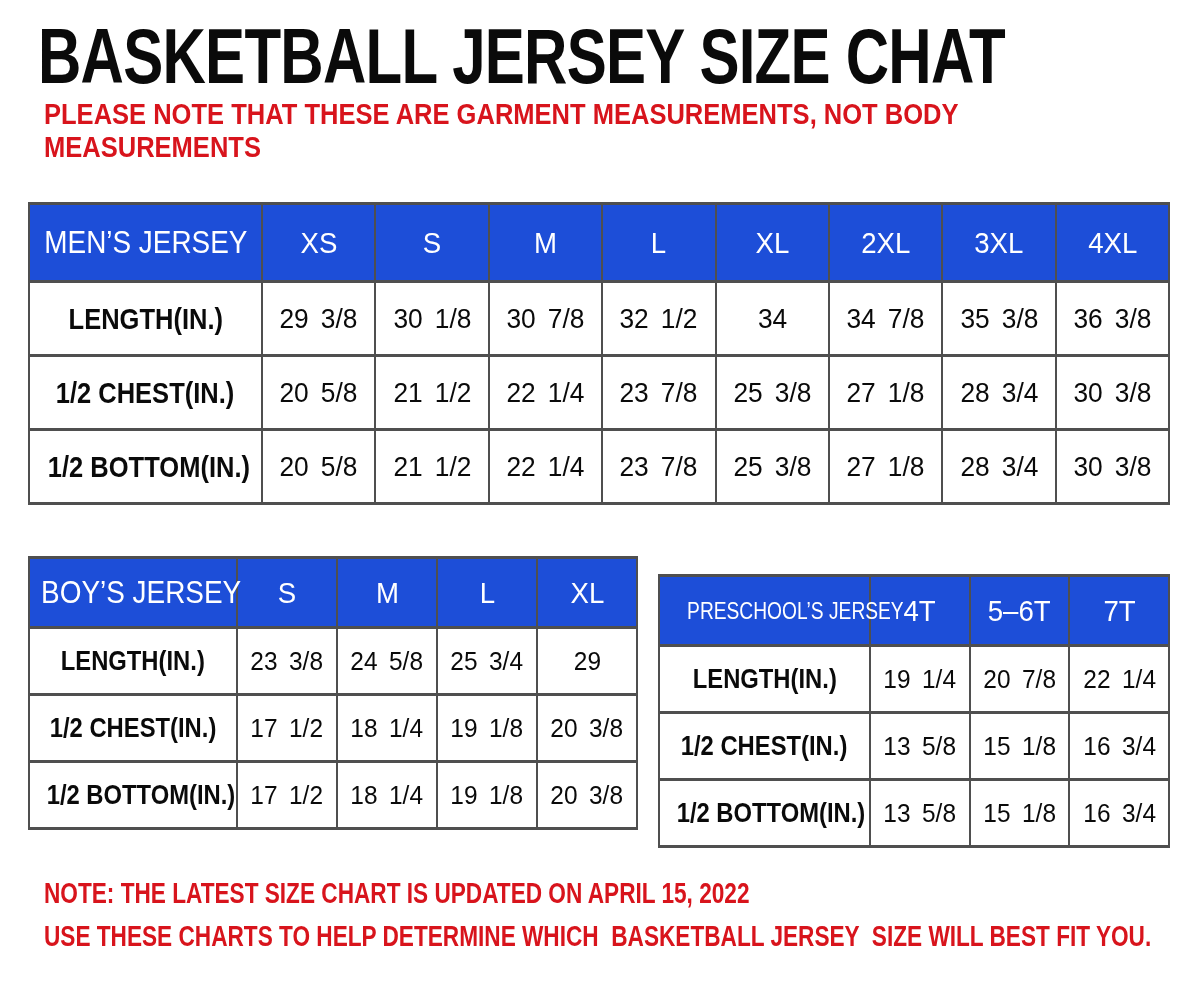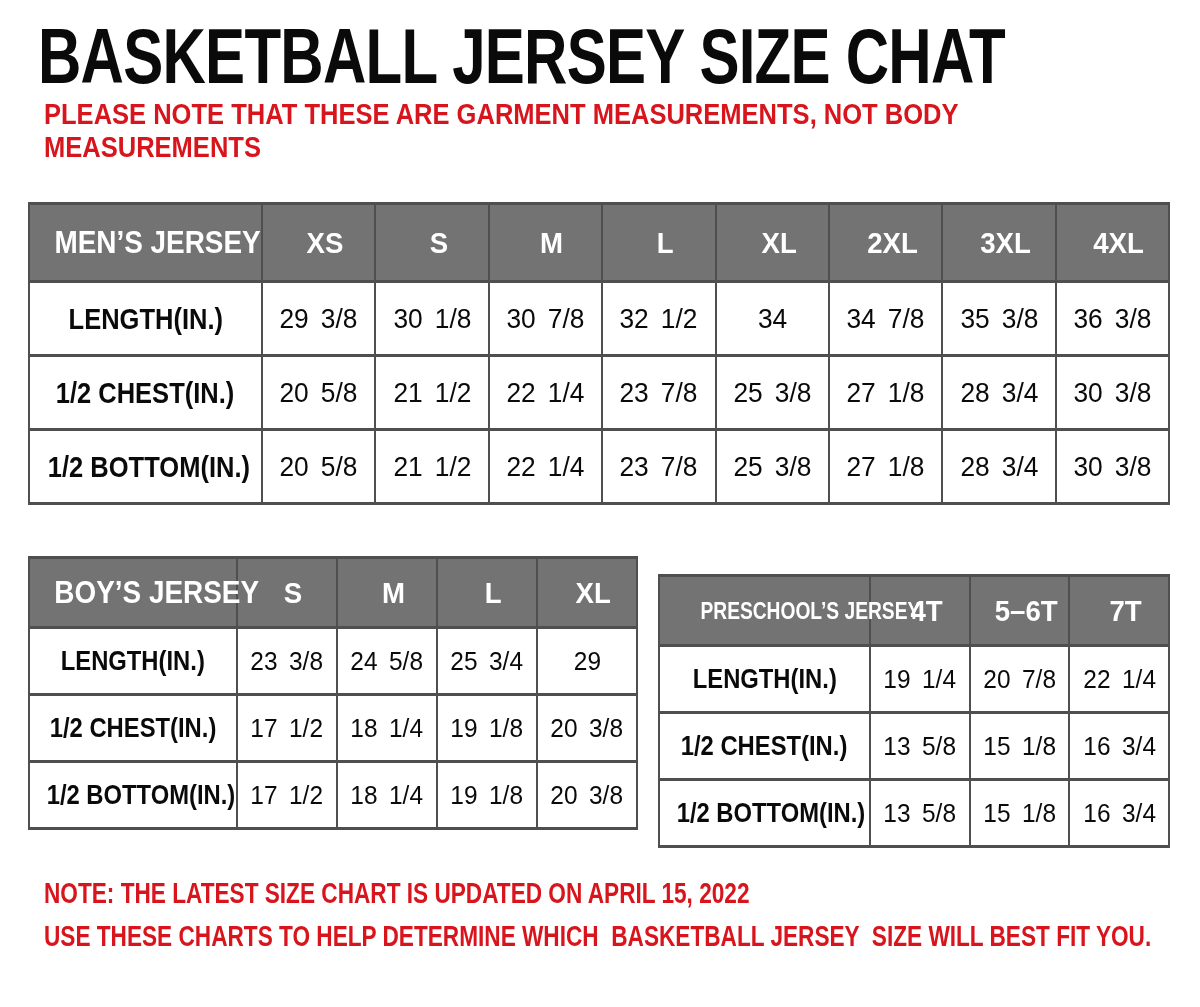--- a/index.html
+++ b/index.html
@@ -34,21 +34,21 @@
   table.size-table {
     position:absolute; border-collapse:collapse; table-layout:fixed;
     background:#fff;
   }
   table.size-table th, table.size-table td {
     border:3px solid #4f4f4f;
     border-left-width:2px; border-right-width:2px;
     padding:0; text-align:center; vertical-align:middle;
     overflow:visible; white-space:nowrap;
   }
-  table.size-table thead th { background:#737373; color:#ffffff; font-weight:bold;padding-left:13px; }
+  table.size-table thead th { background:#1d4ed8; color:#ffffff; font-weight:normal; }
 
   .mens  { left:28px;  top:202px; width:1142px; }
   .boys  { left:28px;  top:556px; width:610px;  }
   .pre   { left:658px; top:574px; width:512px;  }
 
   .mens thead tr { height:78px; }
   .mens tbody tr { height:74px; }
   .boys thead tr, .pre thead tr { height:70px; }
   .boys tbody tr, .pre tbody tr { height:67px; }
 

